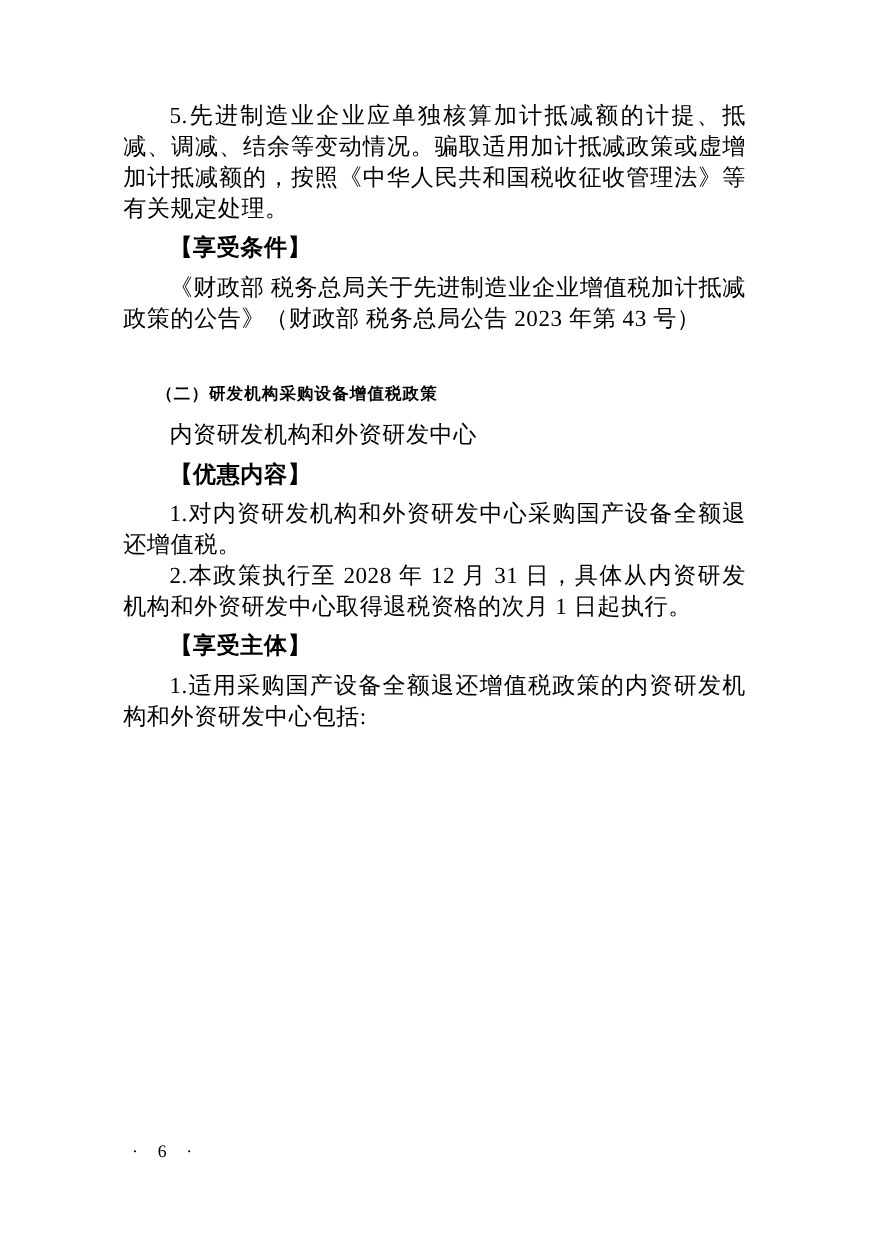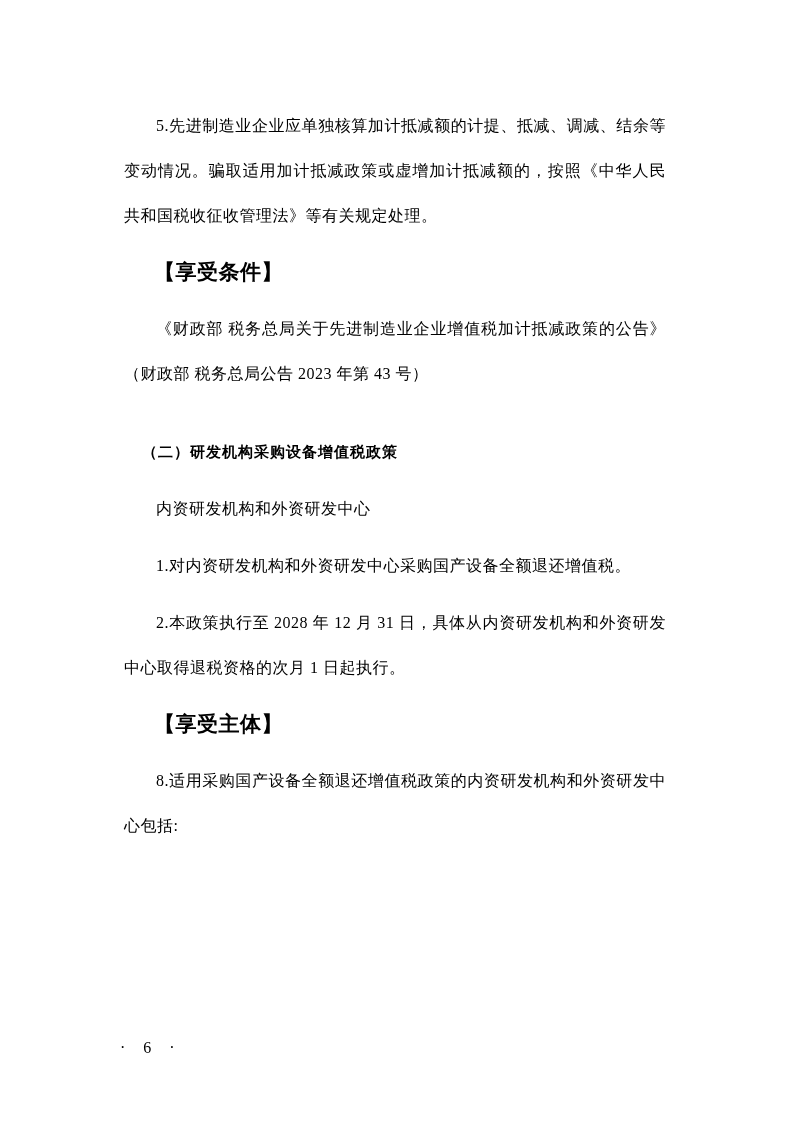--- a/index.html
+++ b/index.html
@@ -17,23 +17,23 @@
     overflow: hidden;
     box-sizing: border-box;
   }
   .content {
     position: absolute;
     top: 91px;
     left: 112px;
     width: 566px;
   }
   .para {
-    margin: 12px;
-    font-size: 16px;
-    line-height: 45px;
+    margin: 0;
+    font-size: 21px;
+    line-height: 28px;
     text-align: justify;
     text-indent: 2em;
     letter-spacing: 0.5px;
     word-break: break-all;
   }
   .bracket-heading {
     margin: 0;
     font-size: 21px;
     line-height: 44px;
     font-weight: 700;
@@ -61,19 +61,20 @@
 </head>
 <body>
 
 <div class="page">
   <div class="content">
     <p class="para">5.先进制造业企业应单独核算加计抵减额的计提、抵减、调减、结余等变动情况。骗取适用加计抵减政策或虚增加计抵减额的，按照《中华人民共和国税收征收管理法》等有关规定处理。</p>
     <p class="bracket-heading">【享受条件】</p>
     <p class="para">《财政部 税务总局关于先进制造业企业增值税加计抵减政策的公告》（财政部 税务总局公告 2023 年第 43 号）</p>
     <p class="section-title">（二）研发机构采购设备增值税政策</p>
     <p class="para">内资研发机构和外资研发中心</p>
+    <p class="bracket-heading">【优惠内容】</p>
     <p class="para">1.对内资研发机构和外资研发中心采购国产设备全额退还增值税。</p>
     <p class="para">2.本政策执行至 2028 年 12 月 31 日，具体从内资研发机构和外资研发中心取得退税资格的次月 1 日起执行。</p>
     <p class="bracket-heading">【享受主体】</p>
-    <p class="para">8.适用采购国产设备全额退还增值税政策的内资研发机构和外资研发中心包括:</p>
+    <p class="para">1.适用采购国产设备全额退还增值税政策的内资研发机构和外资研发中心包括:</p>
   </div>
   <div class="footer">· 6 ·</div>
 </div>
 
 </body></html>

